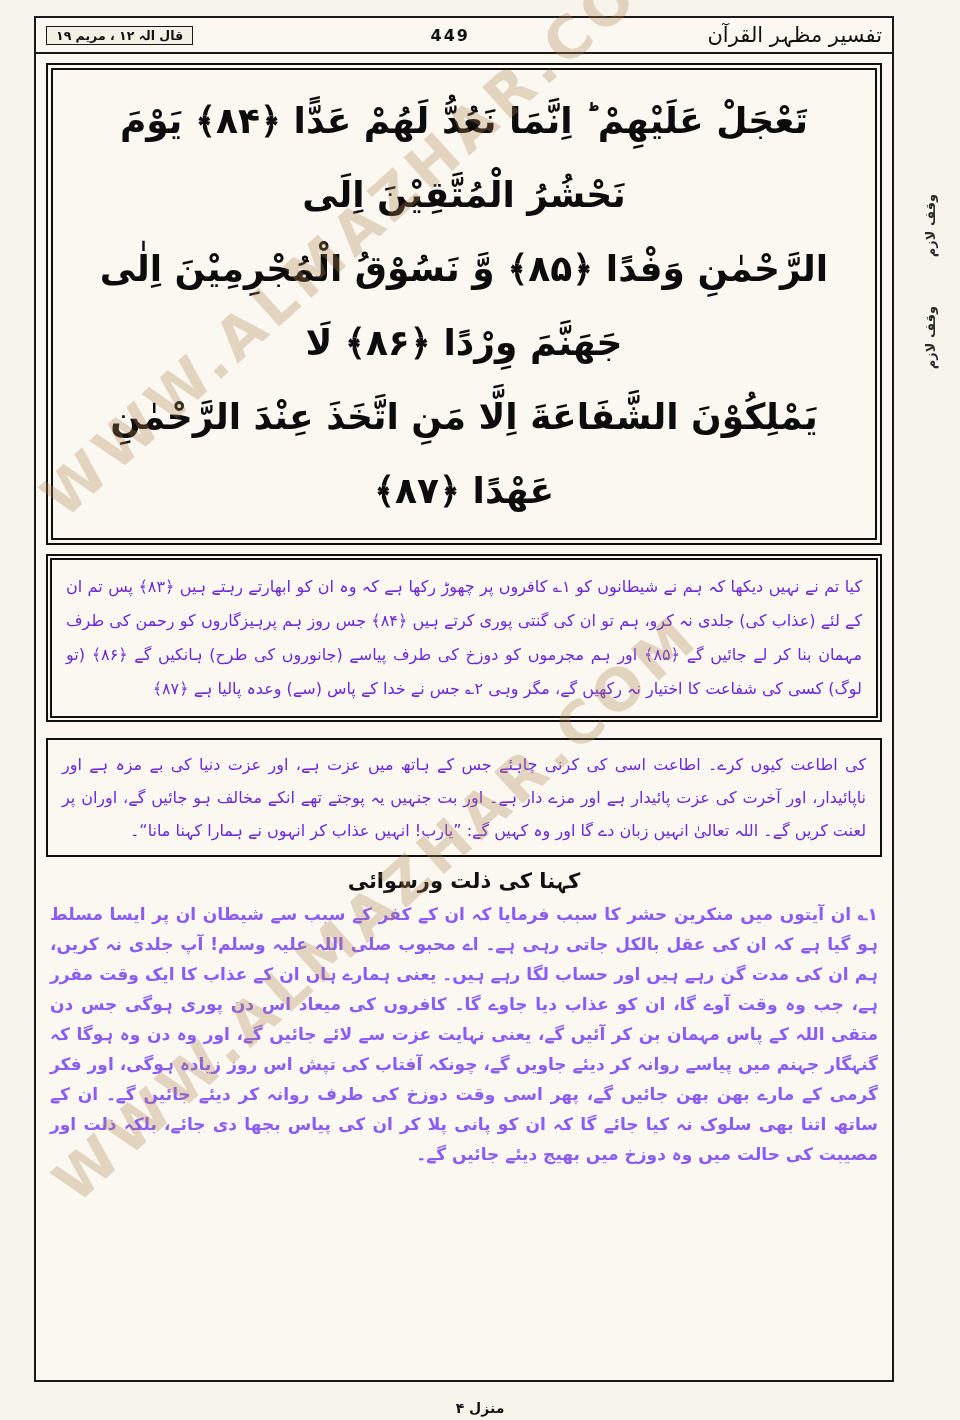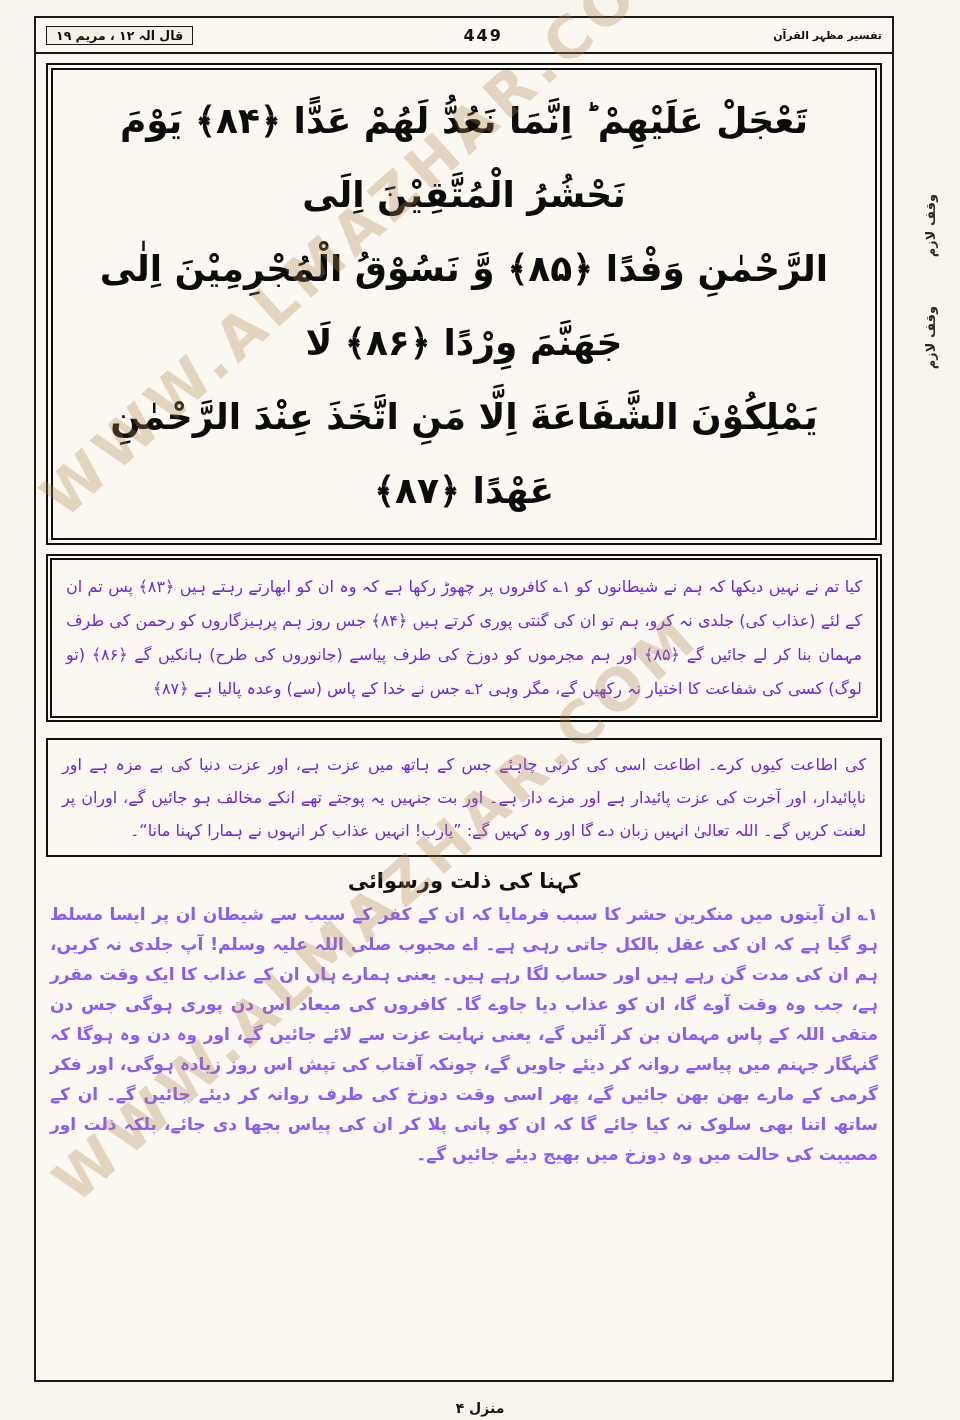--- a/index.html
+++ b/index.html
@@ -51,21 +51,21 @@
   }
   .surah-ref {
     direction:rtl;
     font-size:12.5px;
     font-weight:bold;
     border:1.5px solid #1a1a1a;
     padding:1px 9px;
     background:#f4f0e6;
   }
   .page-num { font-size:16px; font-weight:bold; letter-spacing:2px; }
-  .book-title { direction:rtl; font-size:11px; font-weight:bold; }
+  .book-title { direction:rtl; font-size:21px; font-weight:normal; }
 
   .quran-box {
     margin:9px 10px 9px;
     border:7px double #101010;
     padding:14px 18px 10px;
     direction:rtl;
     text-align:center;
     font-weight:bold;
     font-size:36px;
     line-height:74px;

